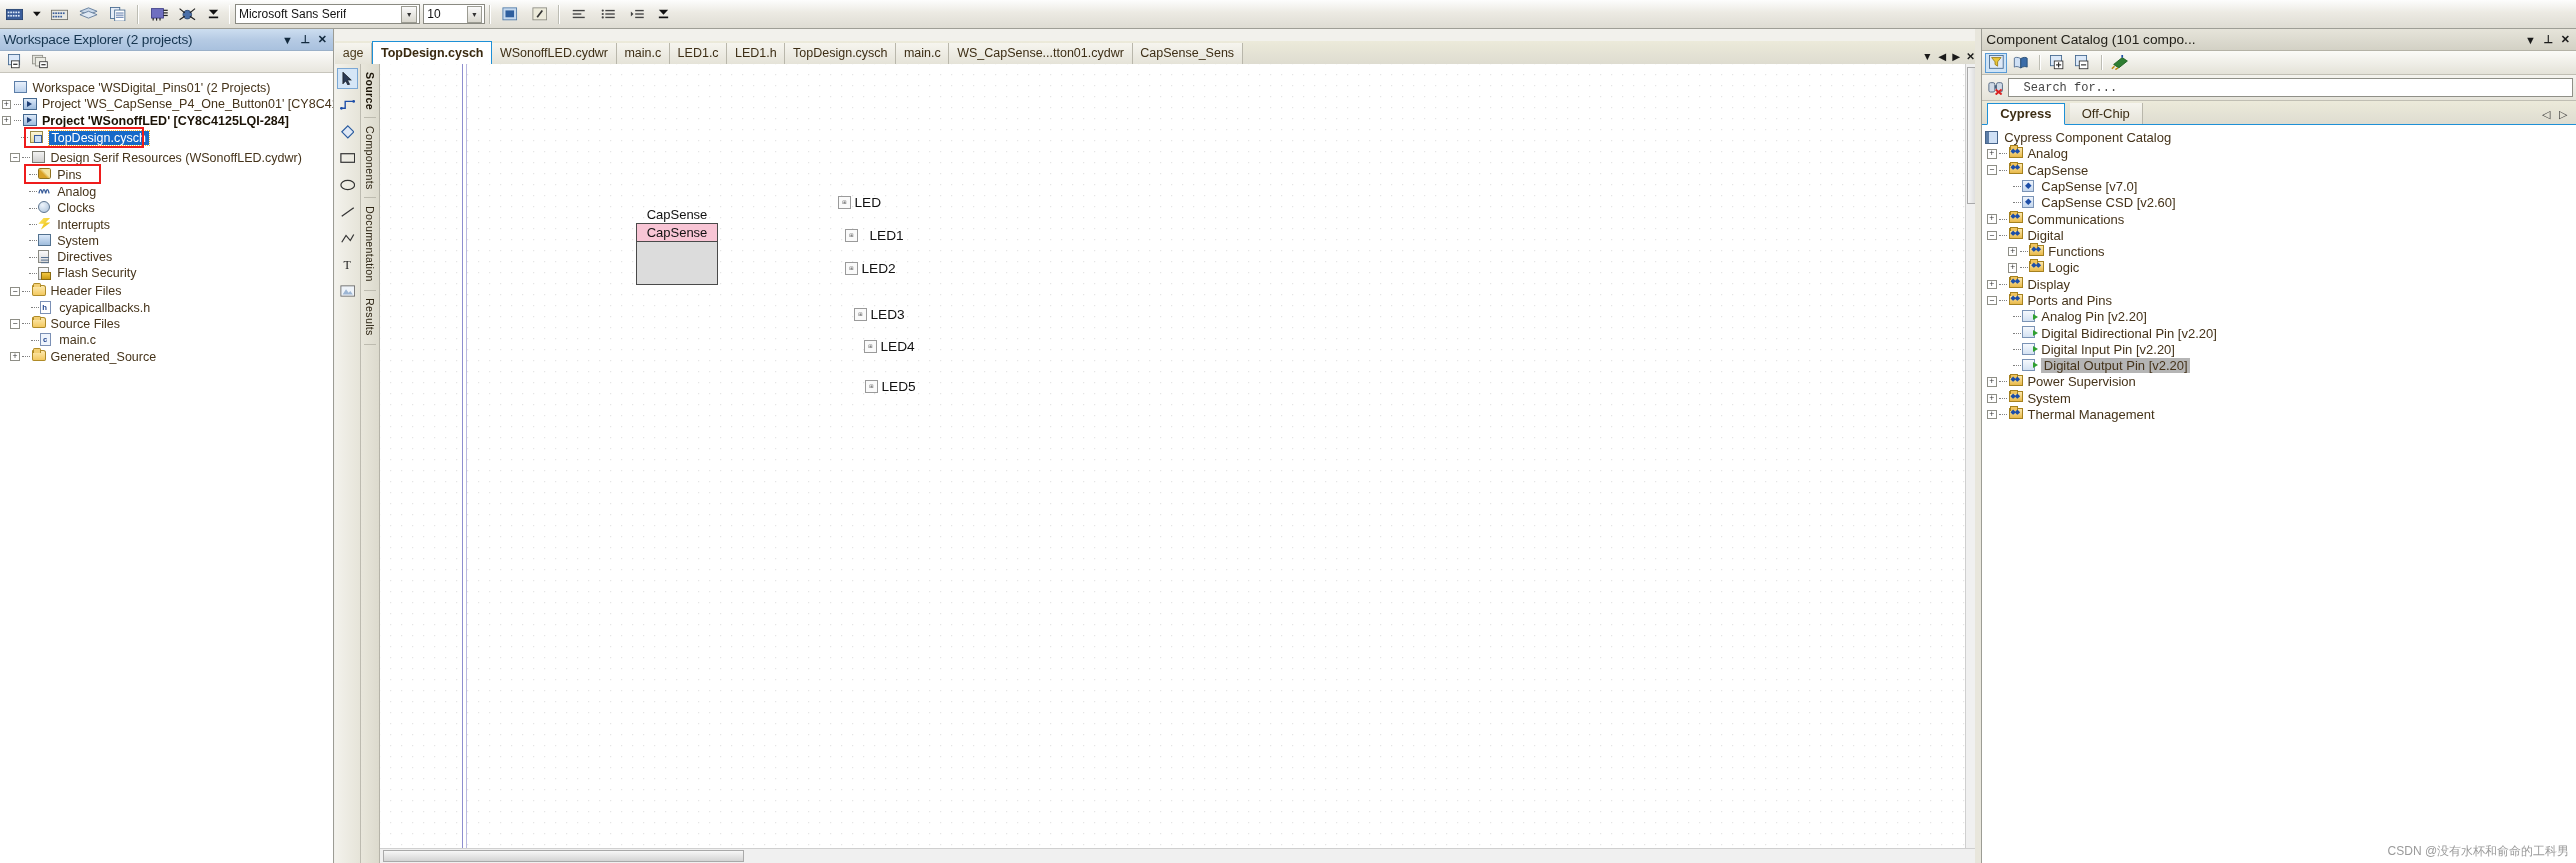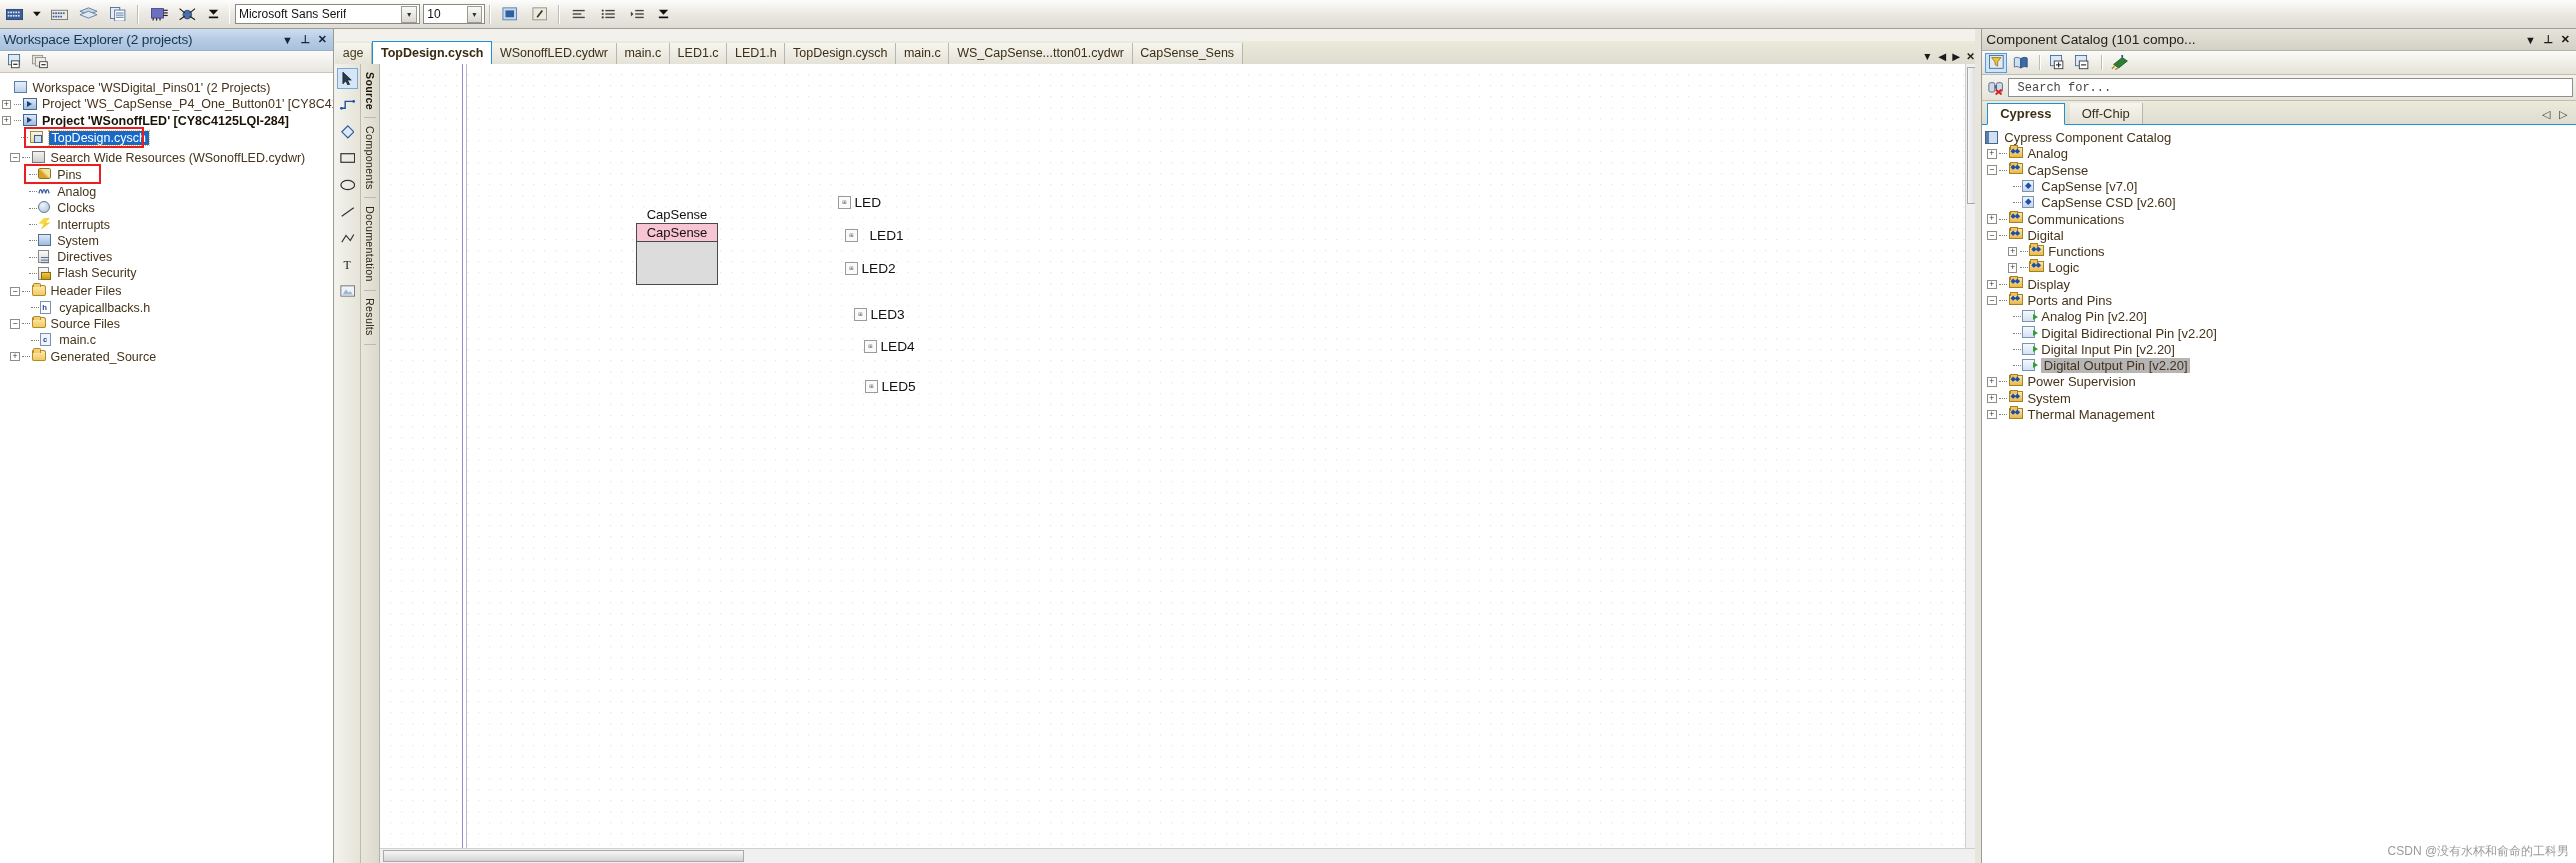--- a/index.html
+++ b/index.html
@@ -215,21 +215,21 @@
   .cat-tbtn { width: 22px; height: 20px; display:flex;align-items:center;justify-content:center;
               border:0.9px solid transparent; }
   .cat-tbtn.sel { border:0.9px solid #5a9bd5; background:#cfe4f7; }
   #cat-search {
     height: 26px; background: linear-gradient(to bottom,#f4f3ee,#e6e4da);
     display: flex; align-items: center; padding: 0 2.6px;
     border-bottom: 0.9px solid #c0beb3;
   }
   #cat-search .sbox {
     flex: 1; height: 19px; background: #fff; border: 0.9px solid #8f8f87;
-    display: flex; align-items: center; padding-left: 9px;
+    display: flex; align-items: center; padding-left: 15px;
     font-family: "Liberation Mono", monospace; font-size: 12px; color: #444;
   }
   #cat-tabs {
     height: 24px; background: linear-gradient(to bottom,#eceada,#dedcd0);
     display: flex; align-items: flex-end; border-bottom: 0.9px solid #1e90d6;
   }
   .ctab {
     height: 20.6px; padding: 0 12px; display:flex;align-items:center;
     font-size: 13px; color: #3d2e15;
     background: linear-gradient(to bottom,#f6f5ef,#e5e3d8);
@@ -476,21 +476,21 @@
         </span>
       <span class="lbl sel-blue">TopDesign.cysch</span>
     </div>
 
     <div class="tnode" style="padding-left:10.3px;margin-top:2.6px">
       <span class="exp">−</span>
       <span class="dots"></span>
       <span class="ticon">
           <span class="ic-dwr" style="display:block"></span>
         </span>
-      <span class="lbl">Search Wide Resources (WSonoffLED.cydwr)</span>
+      <span class="lbl">Design Serif Resources (WSonoffLED.cydwr)</span>
     </div>
 
     <div class="tnode" style="padding-left:29px;height:18px">
       <span class="dots"></span>
       <span class="ticon">
           <span class="ic-pins" style="display:block"></span>
         </span>
       <span class="lbl">Pins</span>
     </div>
 

